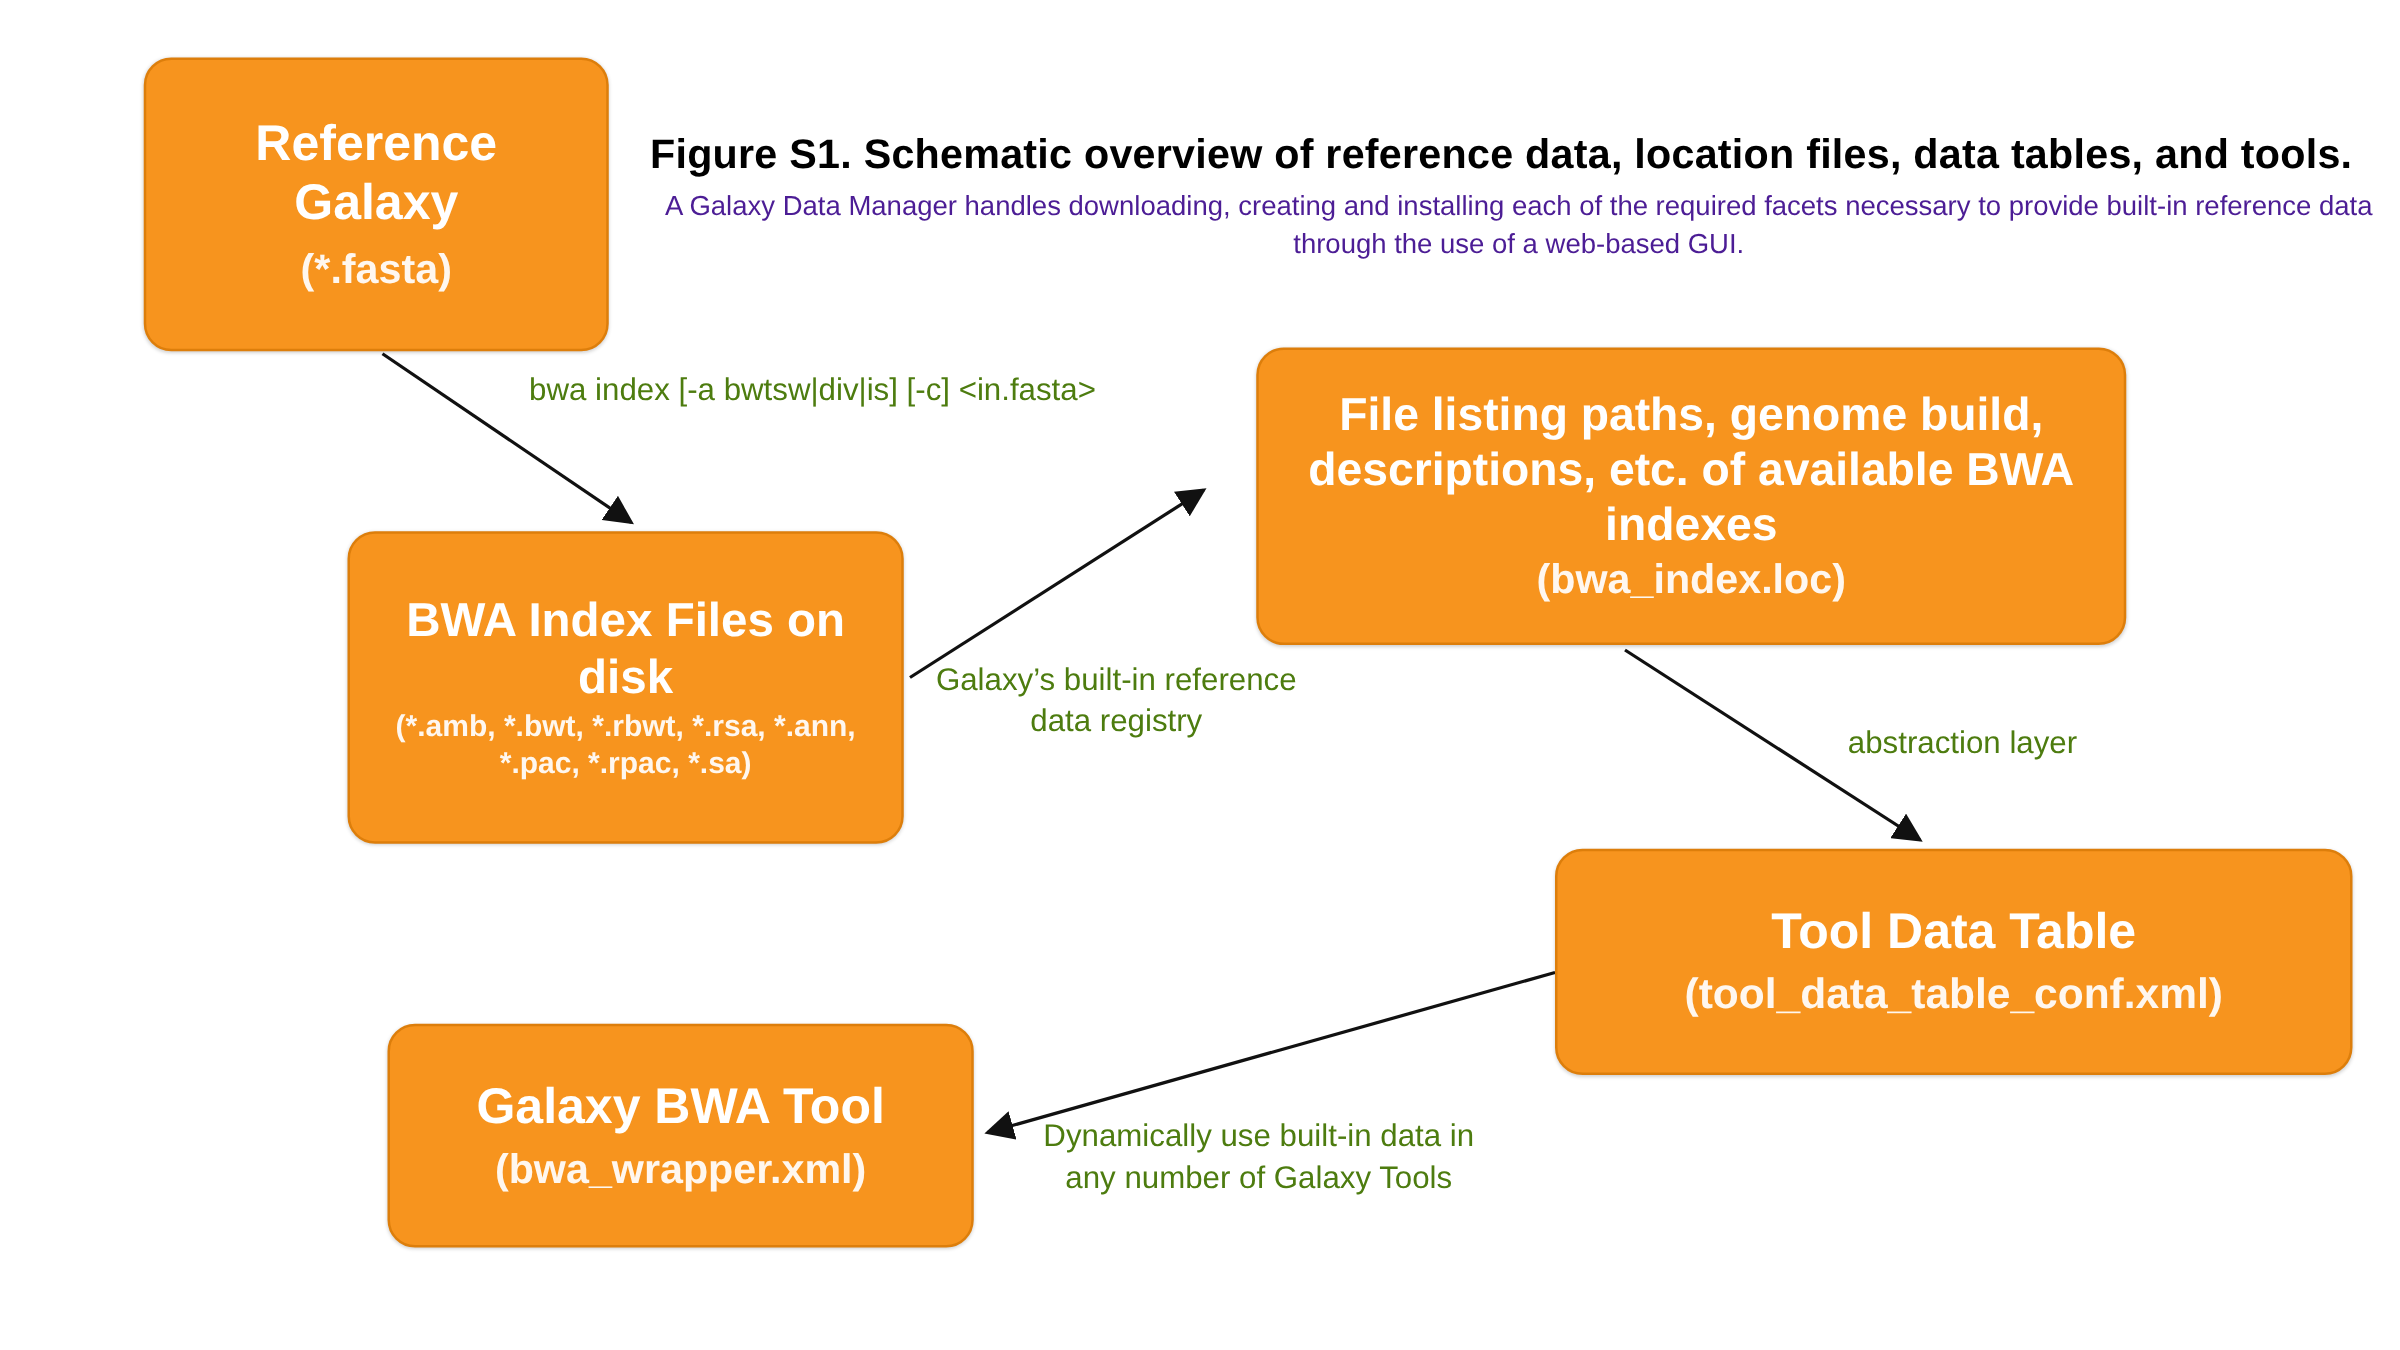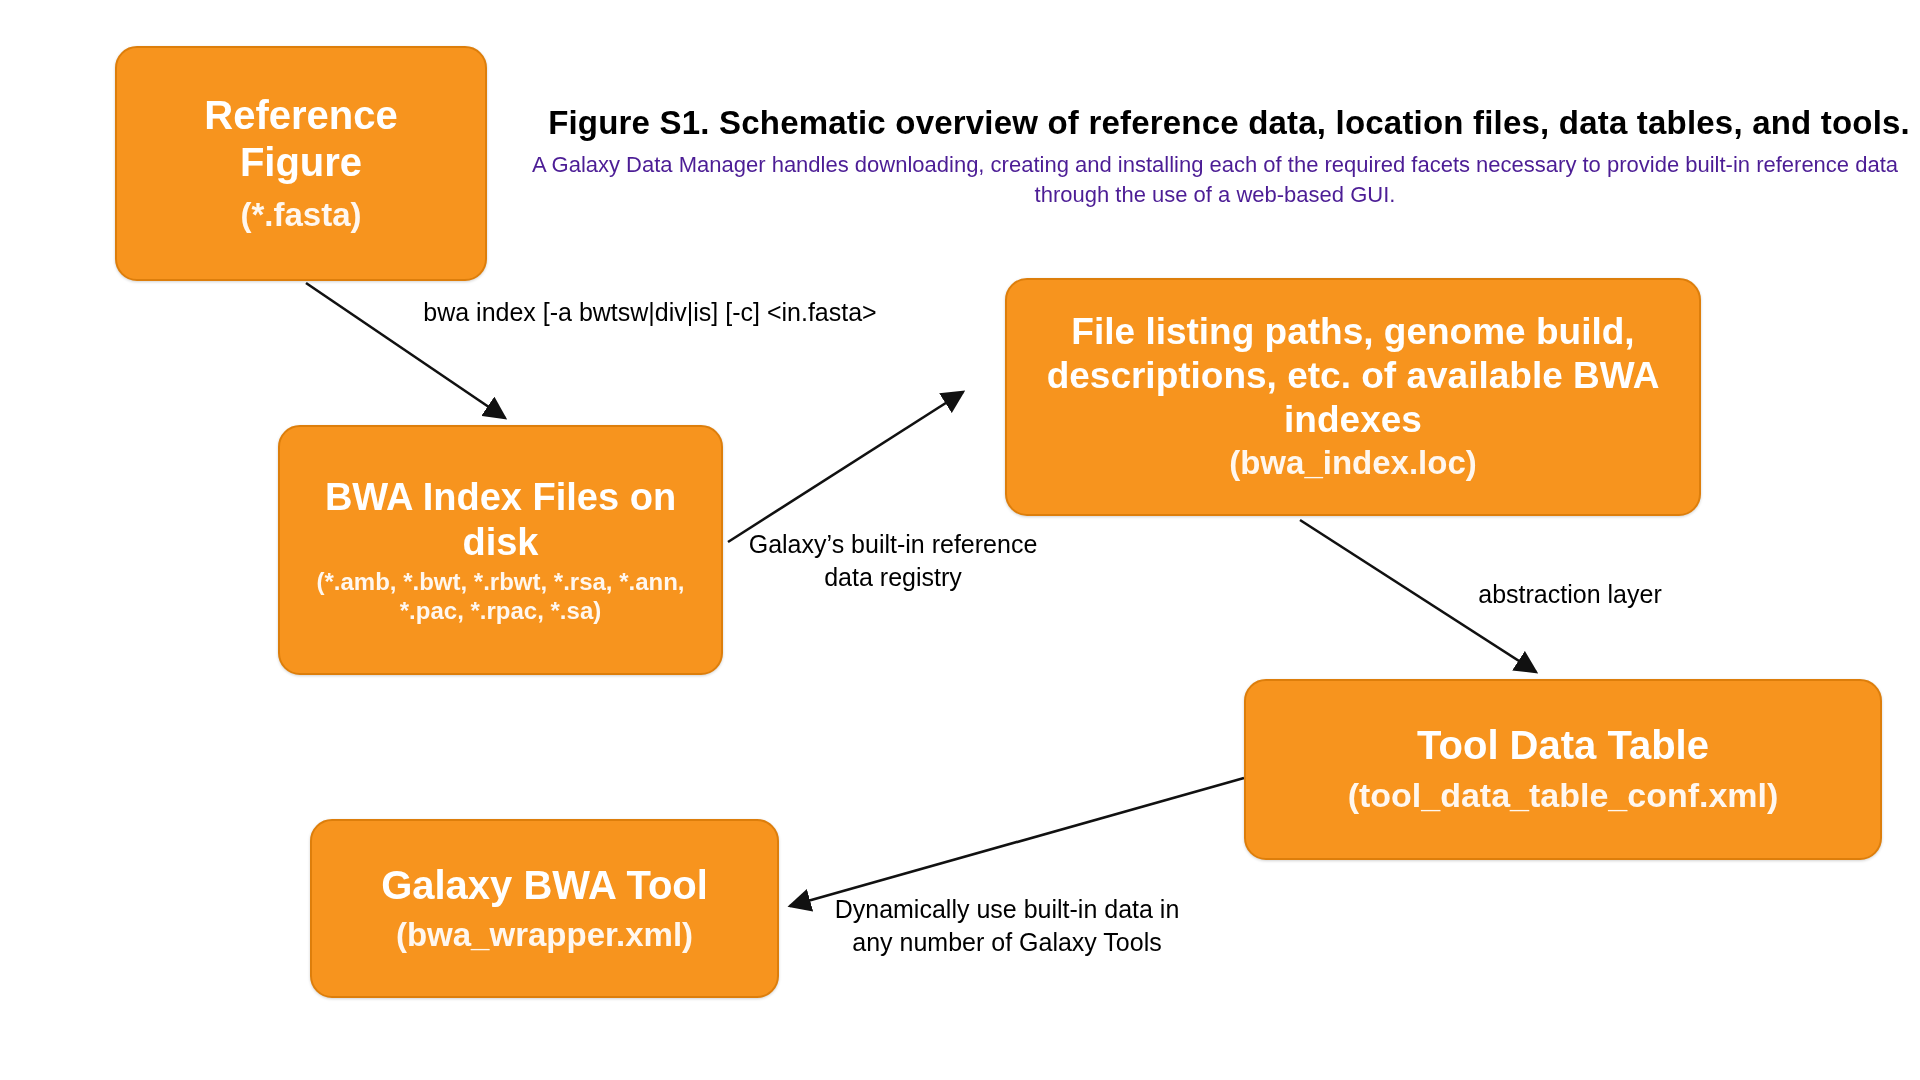--- a/index.html
+++ b/index.html
@@ -11,21 +11,21 @@
   }
   .canvas {
     position: relative;
     width: 1920px; height: 1080px;
     background: #ffffff;
   }
   
   .fig-title {
     position: absolute;
     left: 520px; top: 104px; width: 1390px;
-    text-align: right;
+    text-align: left;
     font-size: 33px;
     font-weight: 600;
     color: #000000;
     letter-spacing: 0.2px;
   }
   .fig-subtitle {
     position: absolute;
     left: 520px; top: 150px; width: 1390px;
     text-align: center;
     font-size: 22px;
@@ -81,21 +81,21 @@
   
   .arrows {
     position: absolute;
     left: 0; top: 0;
     width: 1920px; height: 1080px;
     pointer-events: none;
   }
   
   .edge-label {
     position: absolute;
-    color: #000000;
+    color: #4d7c0f;
     font-size: 25px;
     font-weight: 500;
     text-align: center;
     line-height: 1.3;
   }
   #label-bwa-index-cmd { left: 360px;  top: 296px; width: 580px; }
   #label-registry      { left: 728px;  top: 528px; width: 330px; }
   #label-abstraction   { left: 1420px; top: 578px; width: 300px; }
   #label-dynamic-use   { left: 812px;  top: 893px; width: 390px; }
 </style>
@@ -113,21 +113,21 @@
         <path d="M0,0 L9,4.5 L0,9 z" fill="#111111"></path>
       </marker>
     </defs>
     <line x1="306" y1="283" x2="505" y2="418" stroke="#111111" stroke-width="2.6" marker-end="url(#arrowhead)"></line>
     <line x1="728" y1="542" x2="963" y2="392" stroke="#111111" stroke-width="2.6" marker-end="url(#arrowhead)"></line>
     <line x1="1300" y1="520" x2="1536" y2="672" stroke="#111111" stroke-width="2.6" marker-end="url(#arrowhead)"></line>
     <line x1="1244" y1="778" x2="790" y2="906" stroke="#111111" stroke-width="2.6" marker-end="url(#arrowhead)"></line>
   </svg>
 
   <div class="node" id="node-reference-genome">
-    <div class="title">Reference Figure</div>
+    <div class="title">Reference Galaxy</div>
     <div class="subtitle">(*.fasta)</div>
   </div>
 
   <div class="node" id="node-bwa-index-files">
     <div class="title">BWA Index Files on disk</div>
     <div class="subtitle">(*.amb, *.bwt, *.rbwt, *.rsa, *.ann, *.pac, *.rpac, *.sa)</div>
   </div>
 
   <div class="node" id="node-loc-file">
     <div class="title">File listing paths, genome build, descriptions, etc. of available BWA indexes</div>

